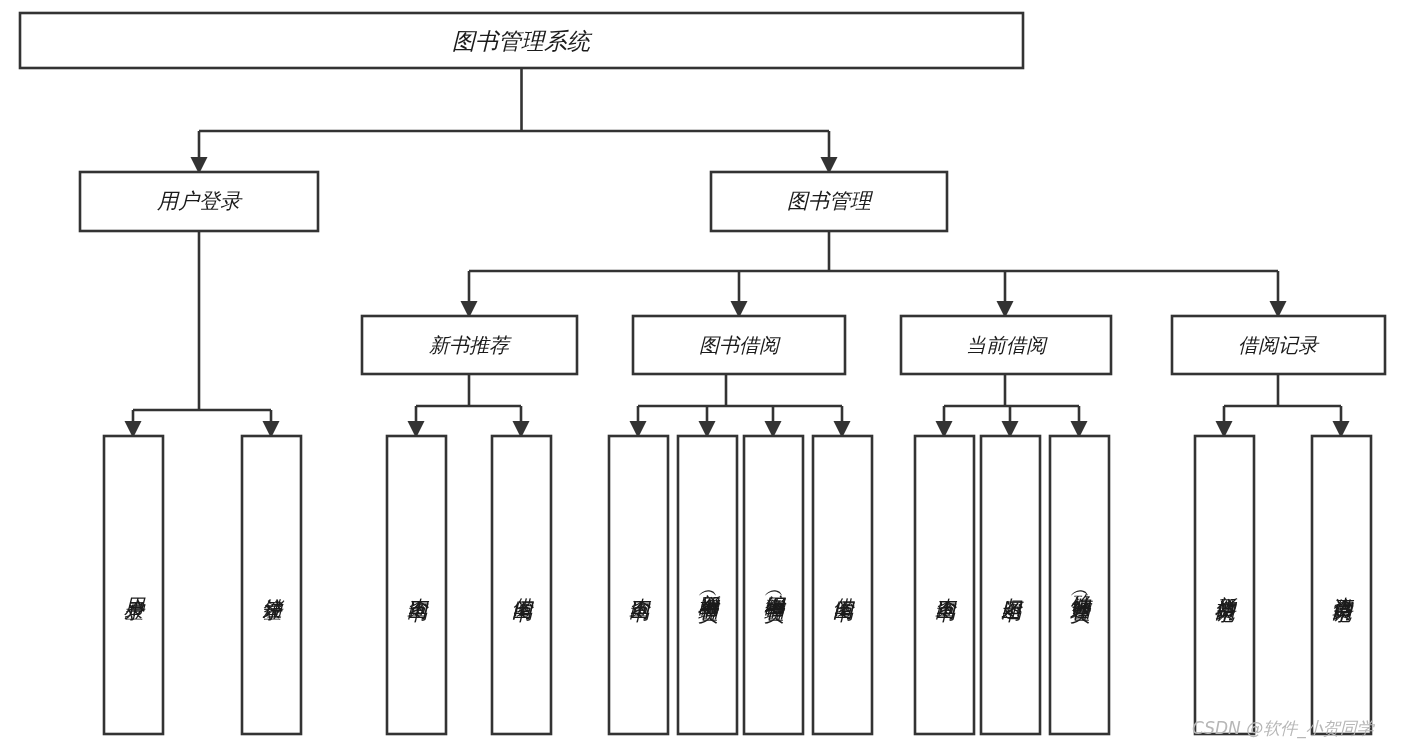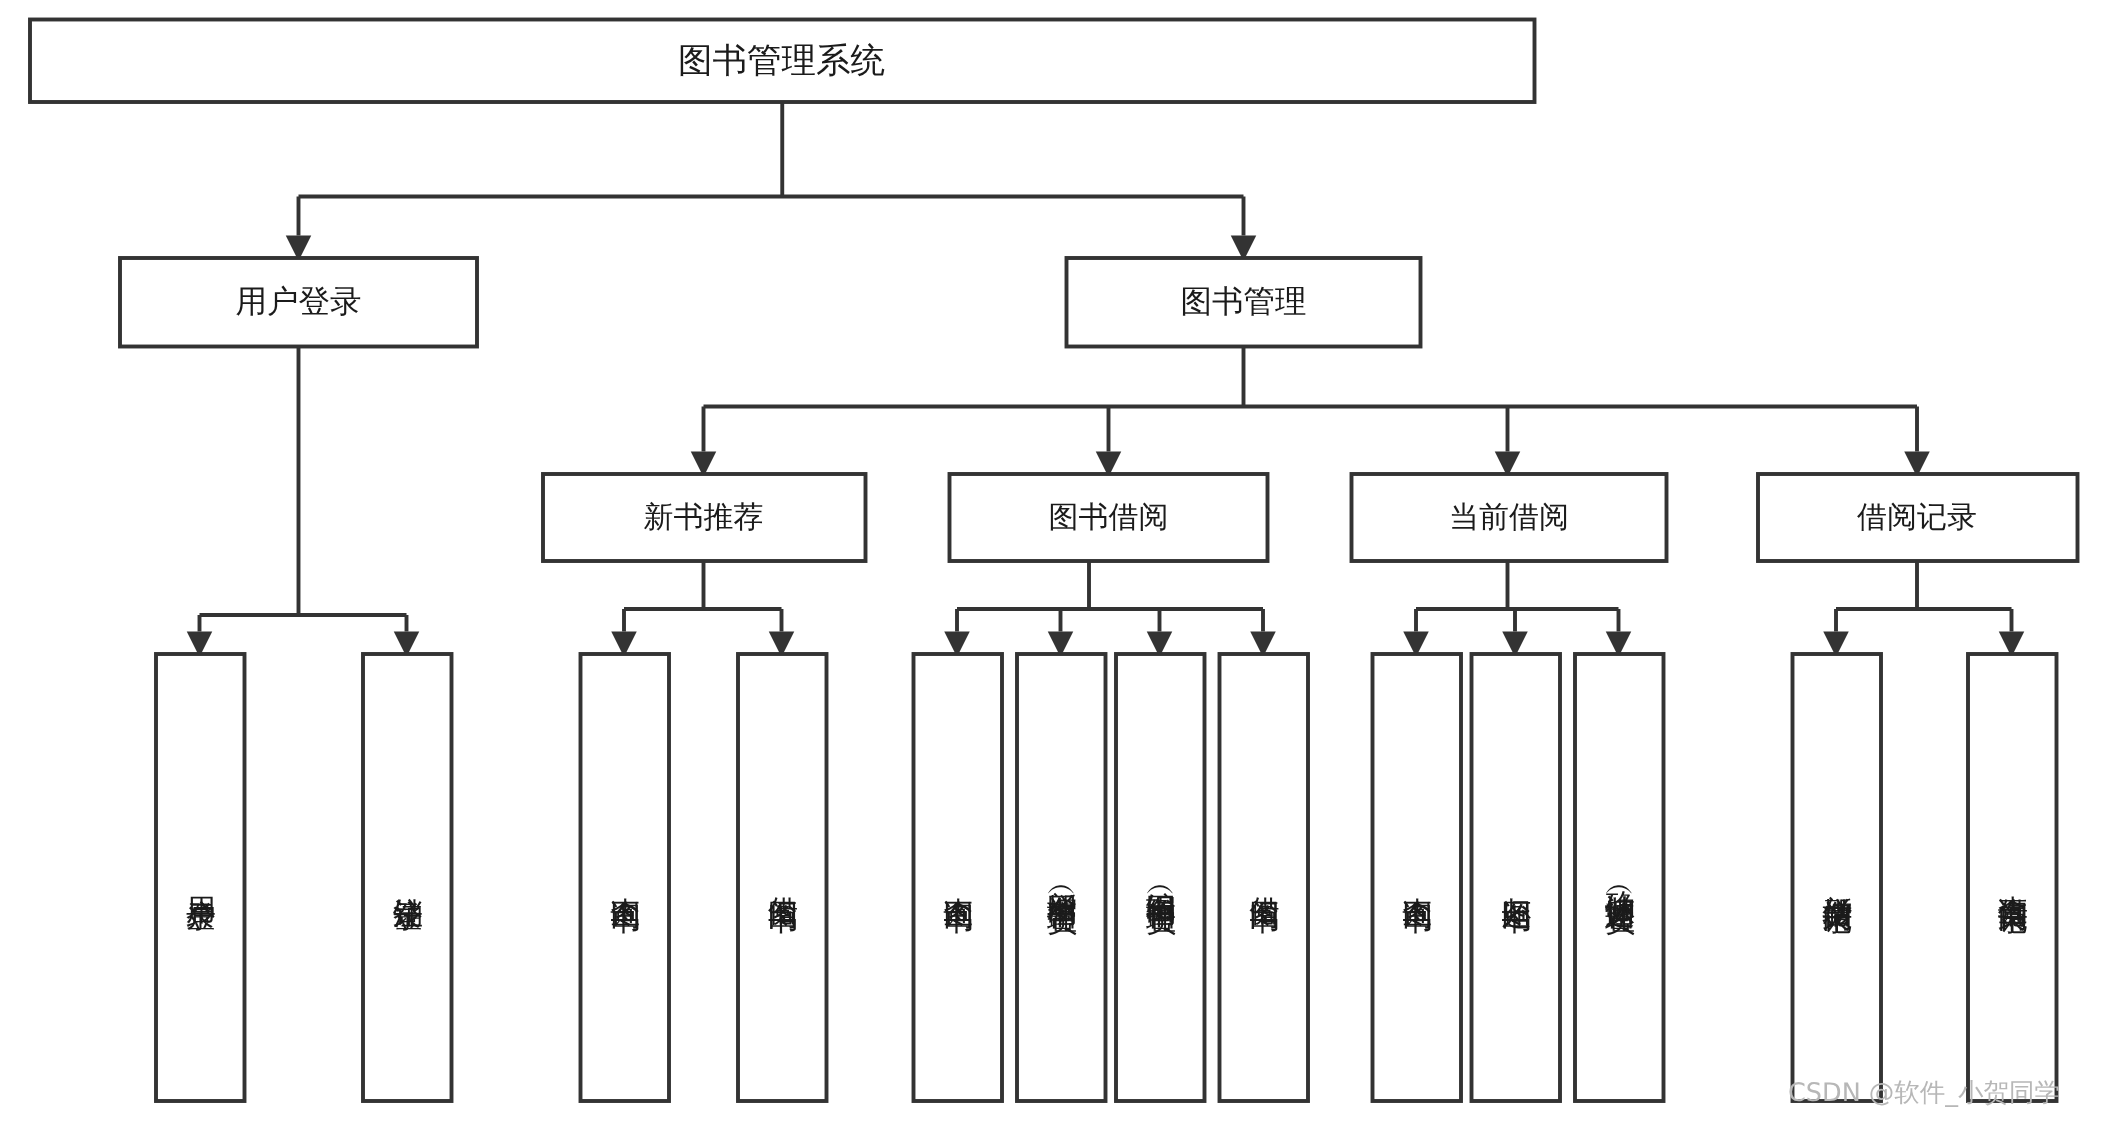--- a/index.html
+++ b/index.html
@@ -1,18 +1,18 @@
 <!DOCTYPE html>
 <html><head>
 <meta charset="utf-8">
 <style>
   html,body{margin:0;padding:0;background:#ffffff;}
   body{width:1405px;height:747px;overflow:hidden;
        font-family:"Liberation Sans","DejaVu Sans",sans-serif;}
-  #diagram{position:relative;width:1193px;height:747px;}
+  #diagram{position:relative;width:1193px;height:747px;font-style:italic;}
   svg{position:absolute;top:0;left:0;}
   .node-box{fill:#ffffff;stroke:#333333;stroke-width:2.6;}
   .conn{stroke:#333333;stroke-width:2.6;fill:none;stroke-linecap:butt;}
   .arrowhead{fill:#333333;stroke:none;}
   .node-label{fill:#1b1b1b;font-family:"DejaVu Sans","Liberation Sans",sans-serif;
               text-anchor:middle;dominant-baseline:middle;}
   .lvl0-label{font-size:23px;}
   .lvl1-label{font-size:21px;}
   .lvl2-label{font-size:20px;}
   .leaf-label{font-size:20px;writing-mode:vertical-rl;text-orientation:upright;

